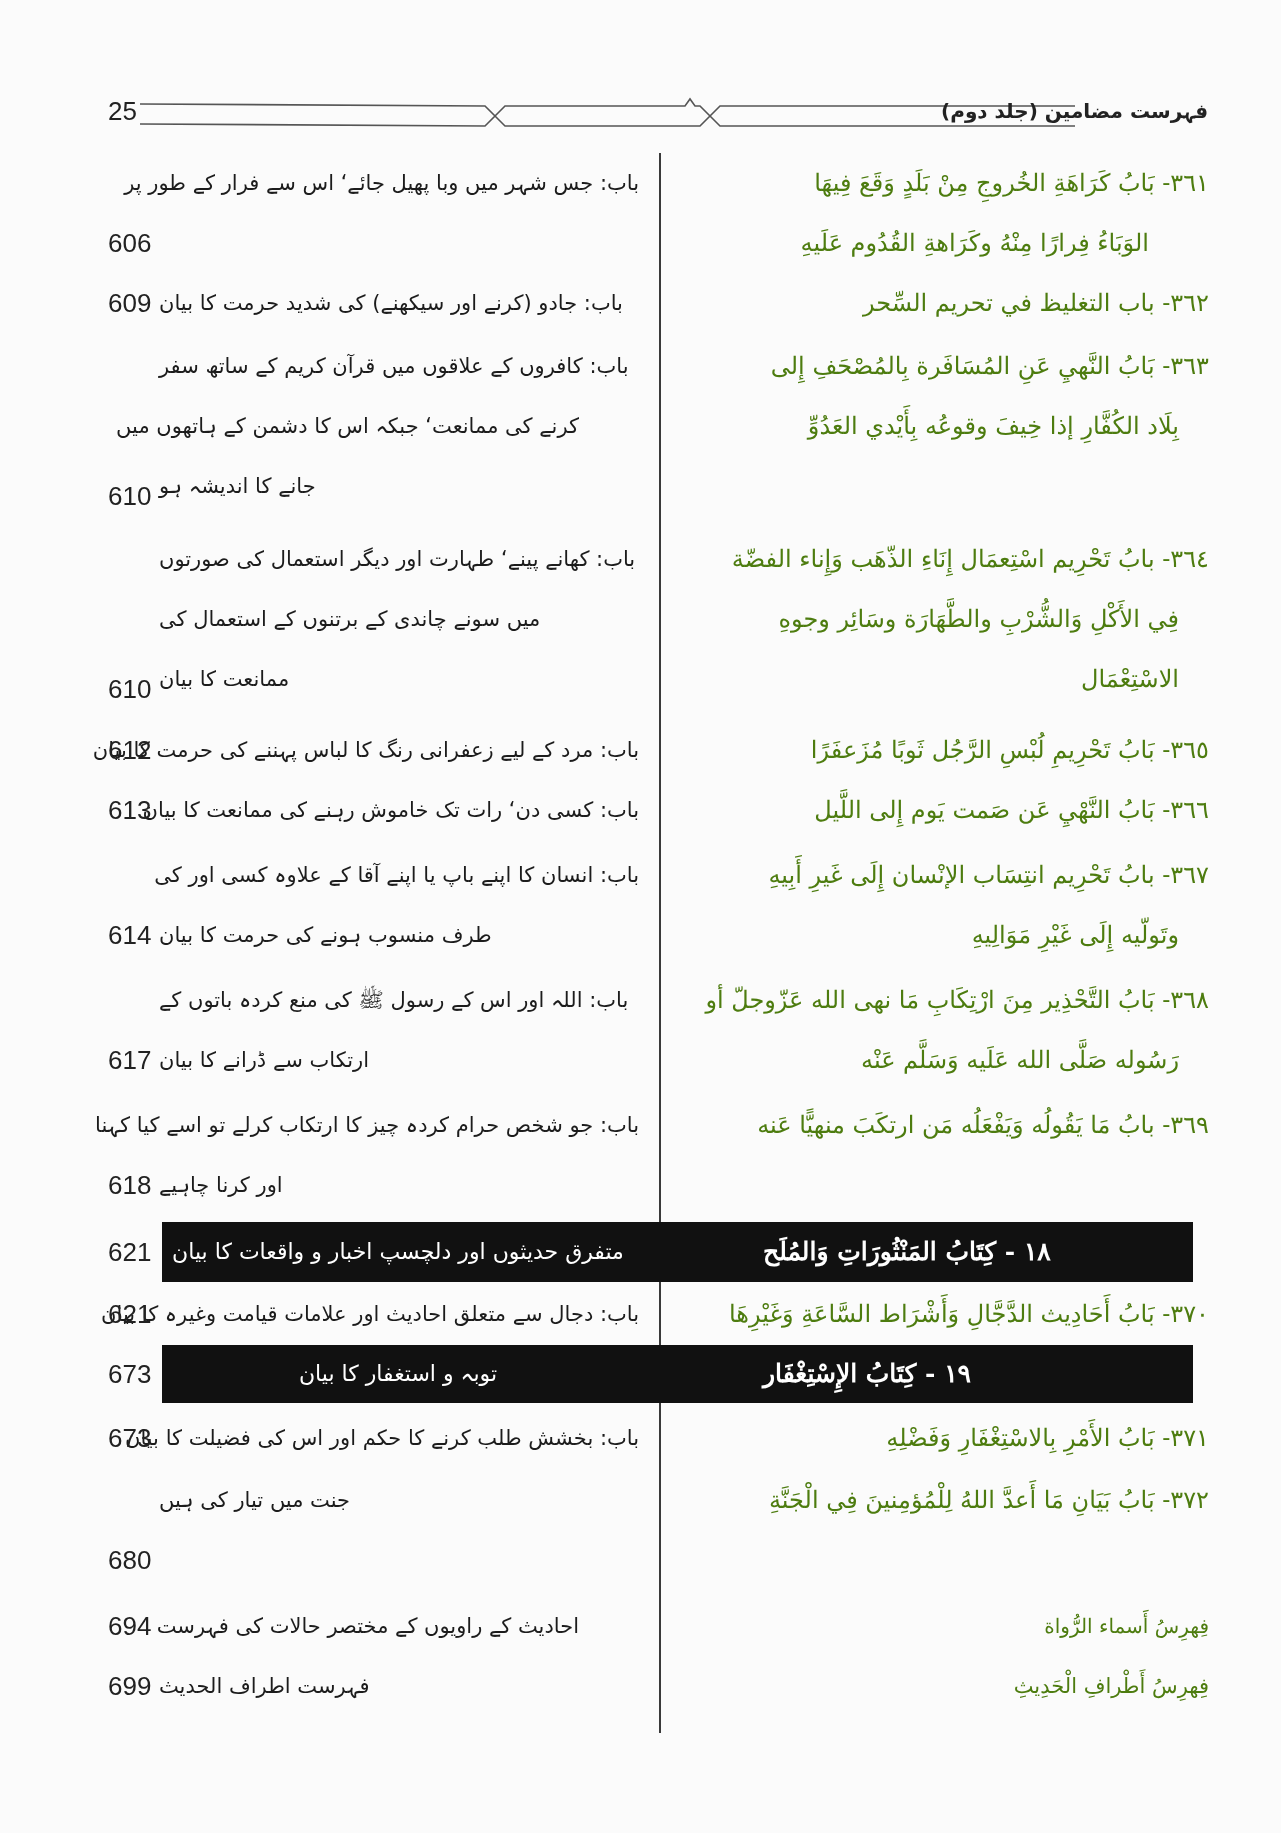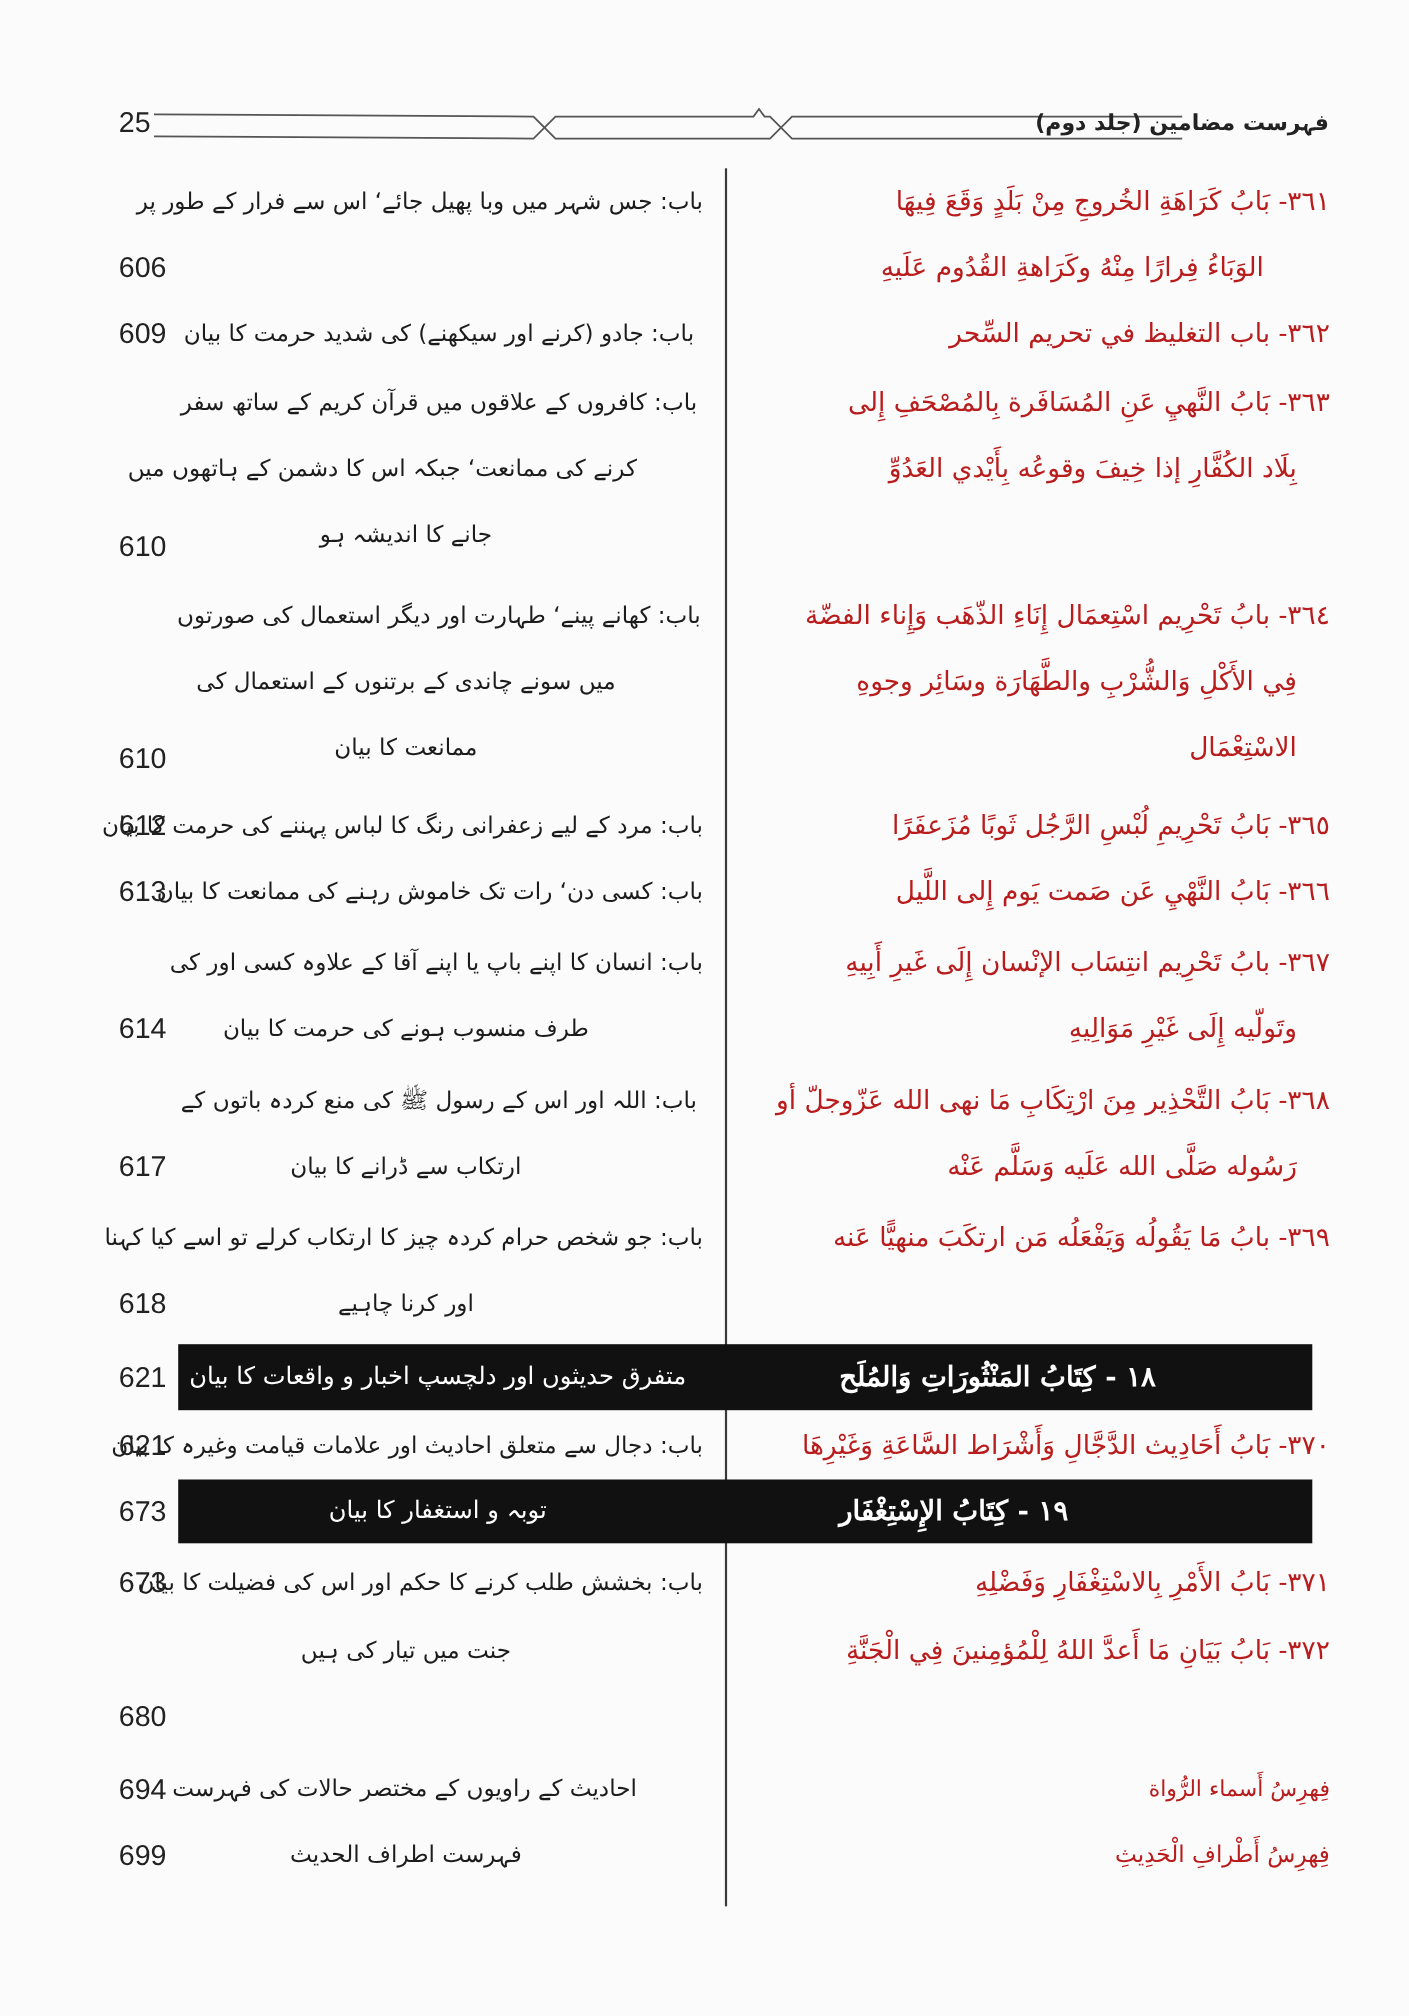--- a/index.html
+++ b/index.html
@@ -15,24 +15,24 @@
   }
   .header-title {
     position:absolute; right:0; top:0; direction:rtl; font-size:20px; font-weight:bold;
     line-height:34px; color:#222;
   }
   .header-rule { position:absolute; left:32px; top:0; width:935px; height:34px; }
 
   .col-divider { position:absolute; left:659px; top:153px; width:2px; height:1580px; background:#3a3a3a; }
   .ar-entry {
     position:absolute; right:72px; width:570px; direction:rtl; text-align:right;
-    font-family:"DejaVu Serif", serif; font-size:24px; line-height:60px; color:#b91c1c;
+    font-family:"DejaVu Serif", serif; font-size:24px; line-height:60px; color:#4d7c0f;
   }
   .ur-entry {
-    position:absolute; right:642px; width:480px; direction:rtl; text-align:center;
+    position:absolute; right:642px; width:480px; direction:rtl; text-align:left;
     font-family:"DejaVu Sans", sans-serif; font-size:21px; line-height:60px; color:#1c1c1c;
   }
   .ur-entry .line { display:block; white-space:nowrap; }
   .ur-entry .indent { padding-right:60px; }
   .ar-entry .line { display:block; white-space:nowrap; }
   .page-ref {
     position:absolute; left:108px; width:60px; font-family:"Liberation Sans", sans-serif;
     font-size:26px; color:#222; line-height:60px;
   }
   .banner {

